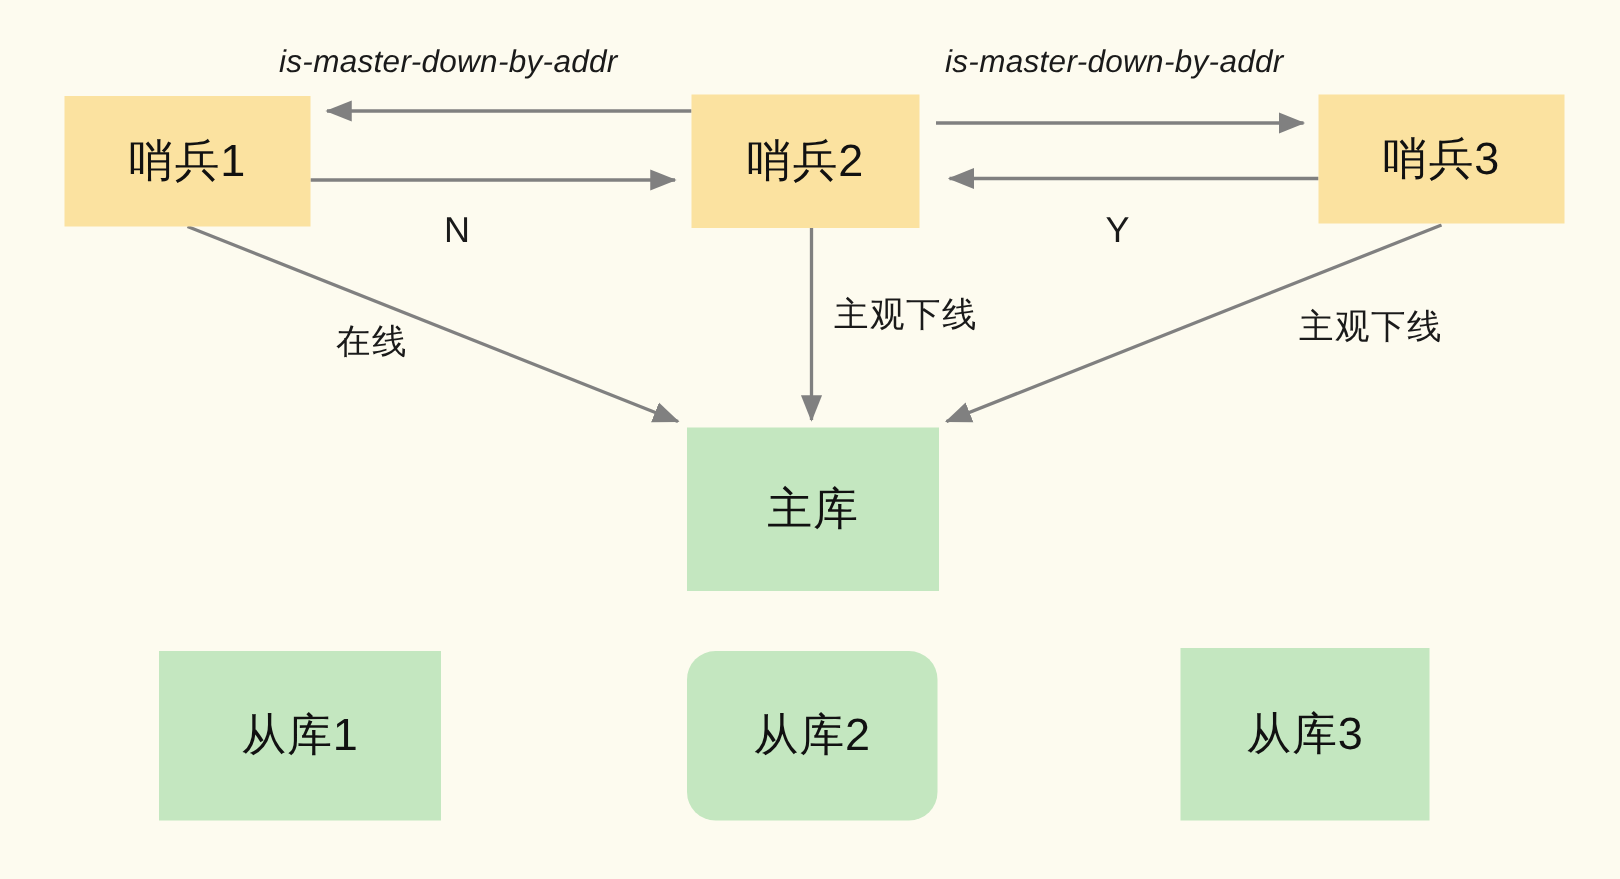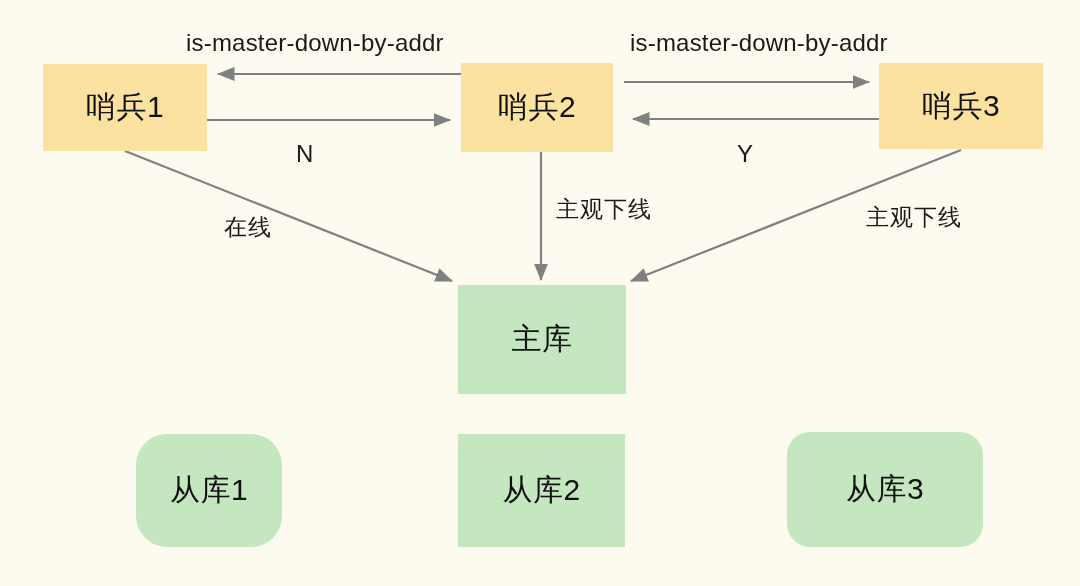--- a/index.html
+++ b/index.html
@@ -41,22 +41,23 @@
     background: #c4e7c0;
     font-size: 30px;
   }
   .edge-label {
     position: absolute;
     color: #1a1a1a;
     white-space: nowrap;
     line-height: 1;
   }
   .lbl-proto {
-    font-size: 24px;
+    font-size: 21px;
     letter-spacing: 0.2px;
+    font-style: italic;
   }
   .lbl-flag {
     font-size: 24px;
   }
   .lbl-cn {
     font-size: 23px;
     letter-spacing: 1px;
   }
 </style>
 </head>
@@ -123,25 +124,25 @@
   </div>
 
   <div class="node sentinel" style="left:879px; top:63px; width:164px; height:86px;">
     <span>哨兵3</span>
   </div>
 
   <div class="node db" style="left:458px; top:285px; width:168px; height:109px;">
     <span>主库</span>
   </div>
 
-  <div class="node db" style="left:136px; top:434px; width:146px; height:113px;border-radius:31px;">
+  <div class="node db" style="left:106px; top:434px; width:188px; height:113px;">
     <span>从库1</span>
   </div>
 
-  <div class="node db" style="left:458px; top:434px; width:167px; height:113px;">
+  <div class="node db" style="left:458px; top:434px; width:167px; height:113px;border-radius:19px;">
     <span>从库2</span>
   </div>
 
-  <div class="node db" style="left:787px; top:432px; width:196px; height:115px;border-radius:23px;">
+  <div class="node db" style="left:787px; top:432px; width:166px; height:115px;">
     <span>从库3</span>
   </div>
 
 </div>
 
 </body></html>

